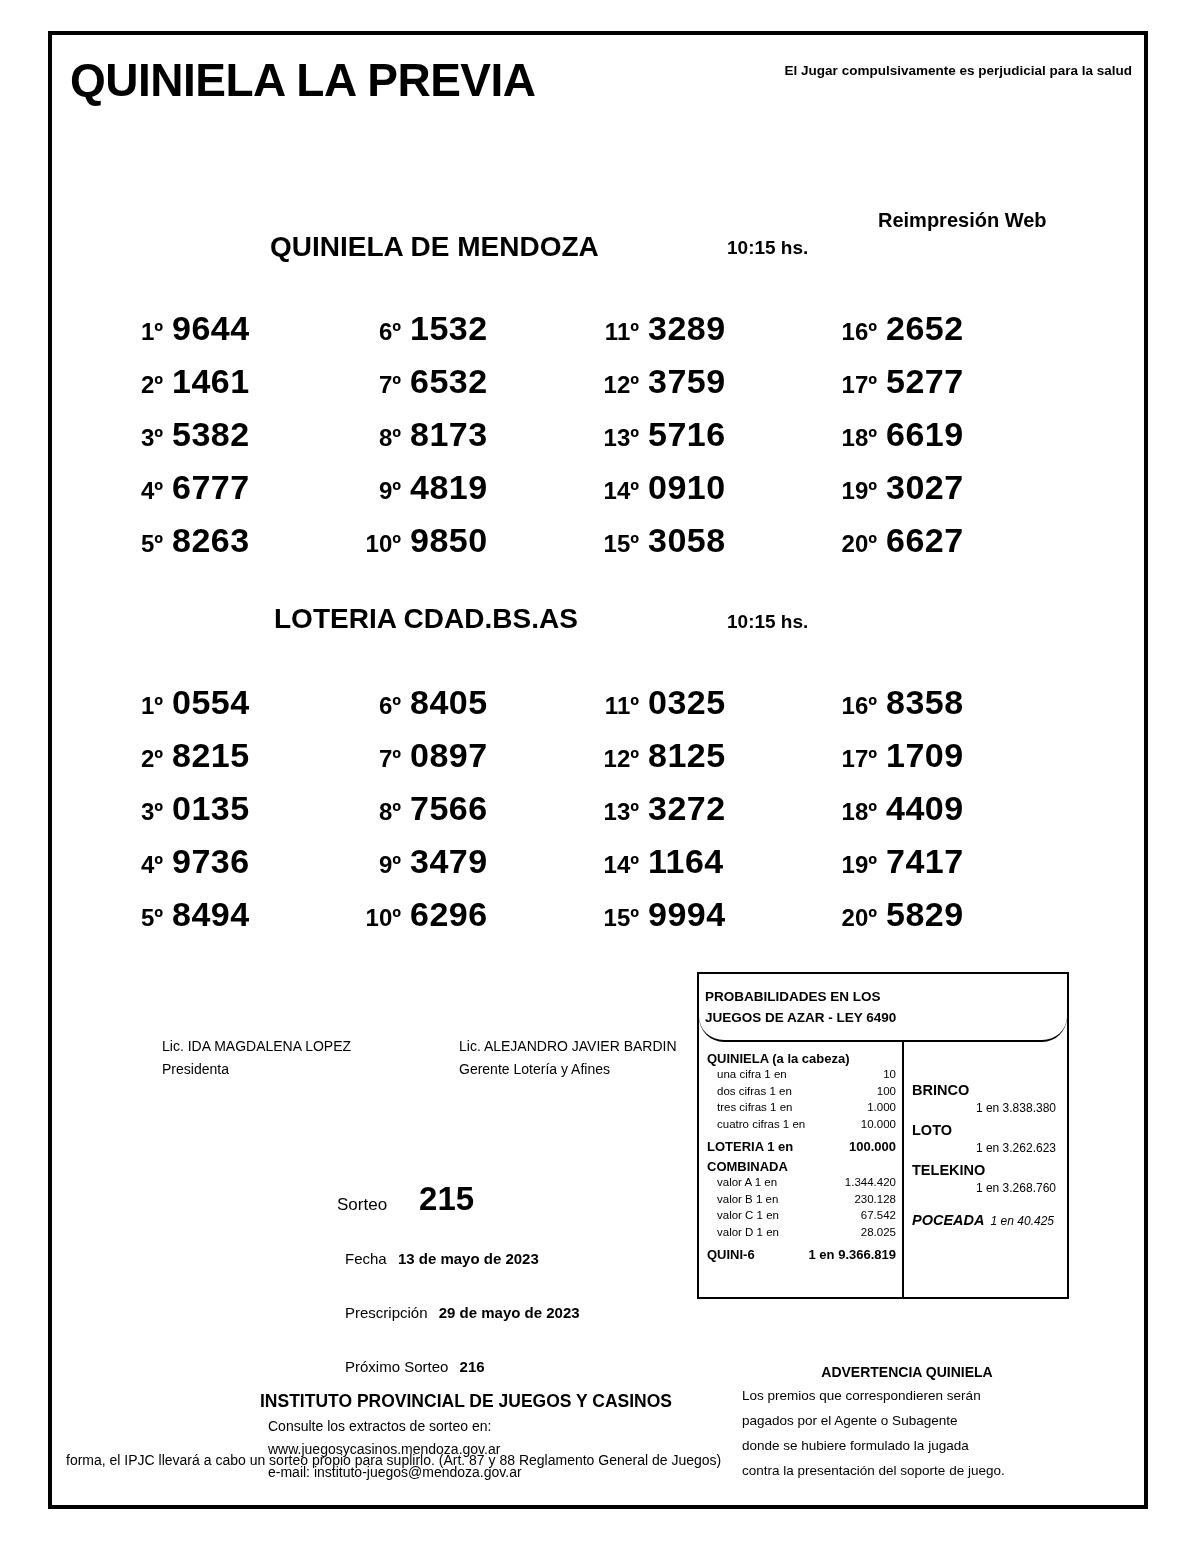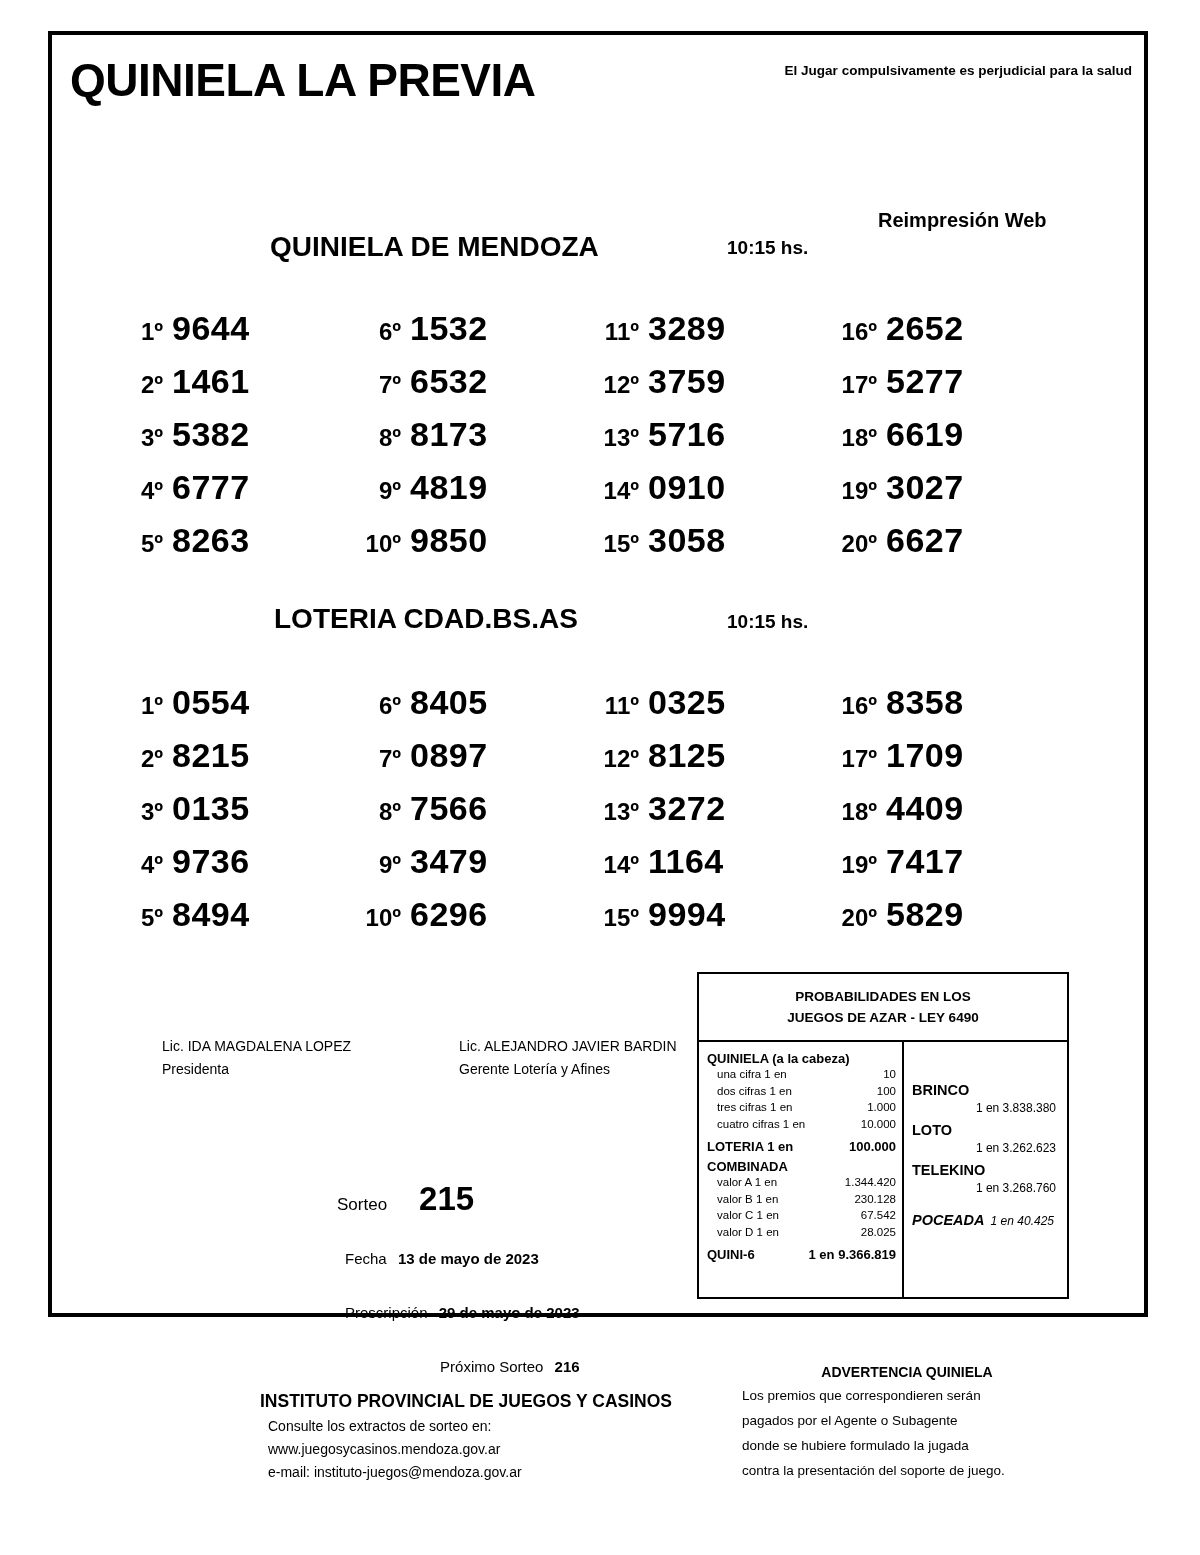--- a/index.html
+++ b/index.html
@@ -13,21 +13,21 @@
     font-family: "Liberation Sans", sans-serif;
     color: #000000;
     position: relative;
     overflow: hidden;
   }
   .page-frame {
     position: absolute;
     left: 48px;
     top: 31px;
     width: 1100px;
-    height: 1286px;
+    height: 1478px;
     border: 4px solid #000000;
     box-sizing: border-box;
     background: #ffffff;
   }
 
   
   .masthead {
     position: absolute;
     left: 18px;
     top: 18px;
@@ -132,26 +132,26 @@
   .prob-box {
     position: absolute;
     left: 645px;
     top: 937px;
     width: 372px;
     border: 2px solid #000000;
     box-sizing: border-box;
     background: #ffffff;
   }
   .prob-title {
-    text-align: center;
     font-size: 13.5px;
     font-weight: bold;
     line-height: 21px;
     padding: 12px 6px 12px 6px;
     border-bottom: 2px solid #000000;
+    border-radius: 25px;
   }
   .prob-body { display: flex; min-height: 255px; }
   .prob-left {
     width: 205px;
     border-right: 2px solid #000000;
     box-sizing: border-box;
     padding: 7px 6px 7px 8px;
   }
   .prob-right {
     flex: 1;
@@ -434,21 +434,21 @@
       <span class="sorteo-value">215</span>
     </div>
     <div class="meta-row" style="padding-left:8px;">
       <span class="mk">Fecha</span>
       <span class="mv">13 de mayo de 2023</span>
     </div>
     <div class="meta-row" style="padding-left:8px;">
       <span class="mk">Prescripción</span>
       <span class="mv">29 de mayo de 2023</span>
     </div>
-    <div class="meta-row" style="padding-left:8px;text-align:right;">
+    <div class="meta-row" style="padding-left:8px;">
       <span class="mk">Próximo Sorteo</span>
       <span class="mv">216</span>
     </div>
   </div>
 
   <div class="prob-box">
     <div class="prob-title">
       <div>PROBABILIDADES EN LOS</div>
       <div>JUEGOS DE AZAR - LEY 6490</div>
     </div>
@@ -532,15 +532,16 @@
   </div>
 
   <div class="institute">
     <div class="inst-title">INSTITUTO PROVINCIAL DE JUEGOS Y CASINOS</div>
     <div class="inst-line">Consulte los extractos de sorteo en:</div>
     <div class="inst-line">www.juegosycasinos.mendoza.gov.ar</div>
     <div class="inst-line">e-mail:  instituto-juegos@mendoza.gov.ar</div>
   </div>
 
   <div class="disclaimer">
+    <div class="disc-line">forma, el IPJC llevará a cabo un sorteo propio para suplirlo. (Art. 87 y 88 Reglamento General de Juegos)</div>
   </div>
 
 </div>
 
 </body></html>

